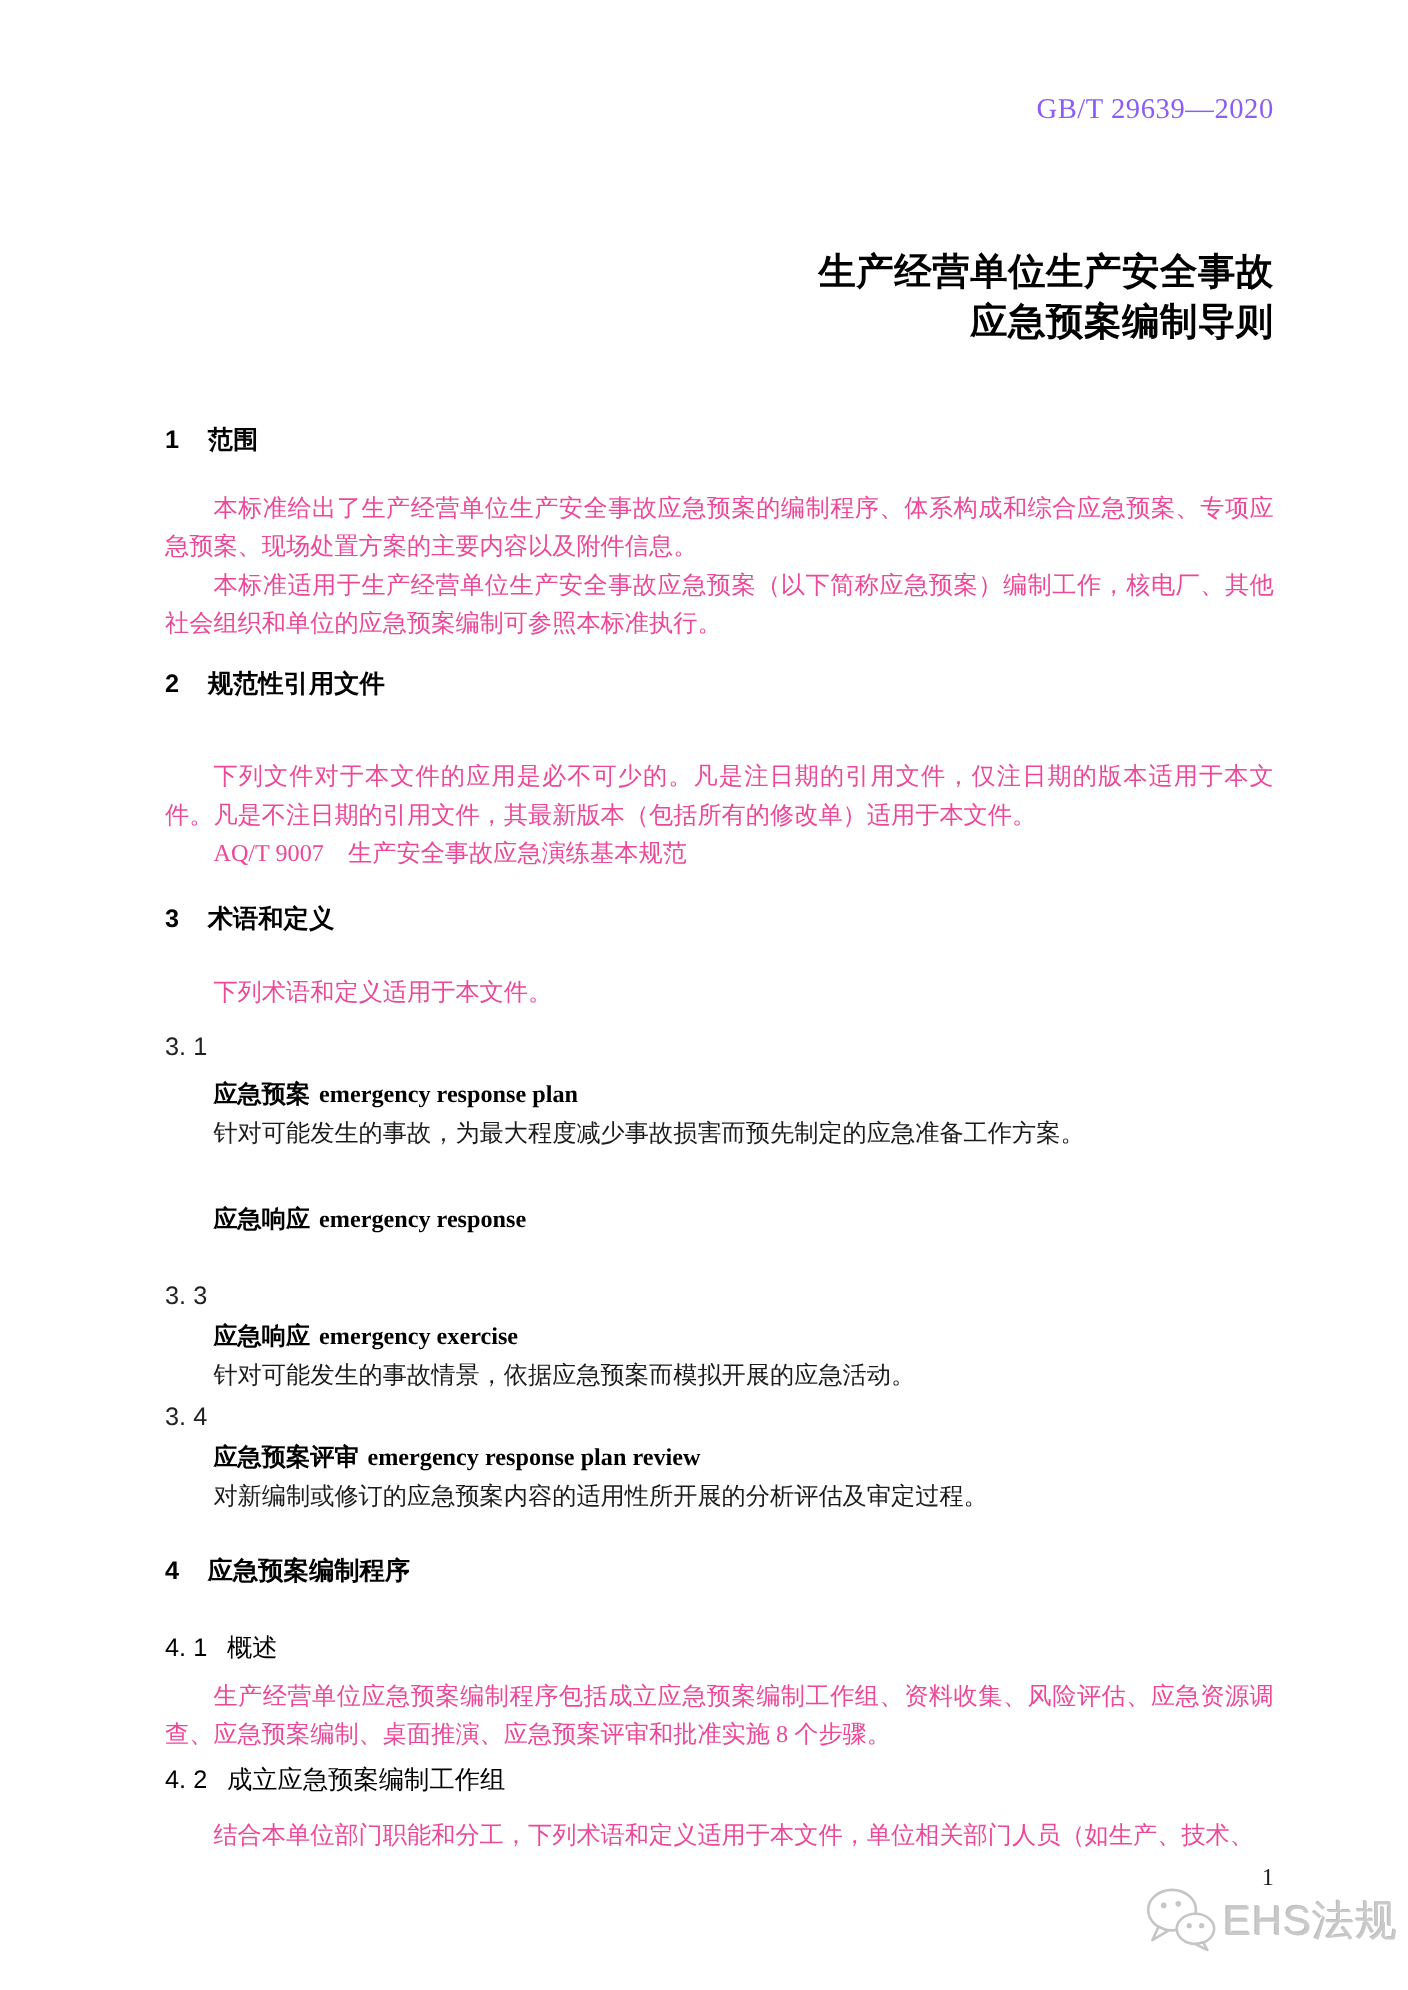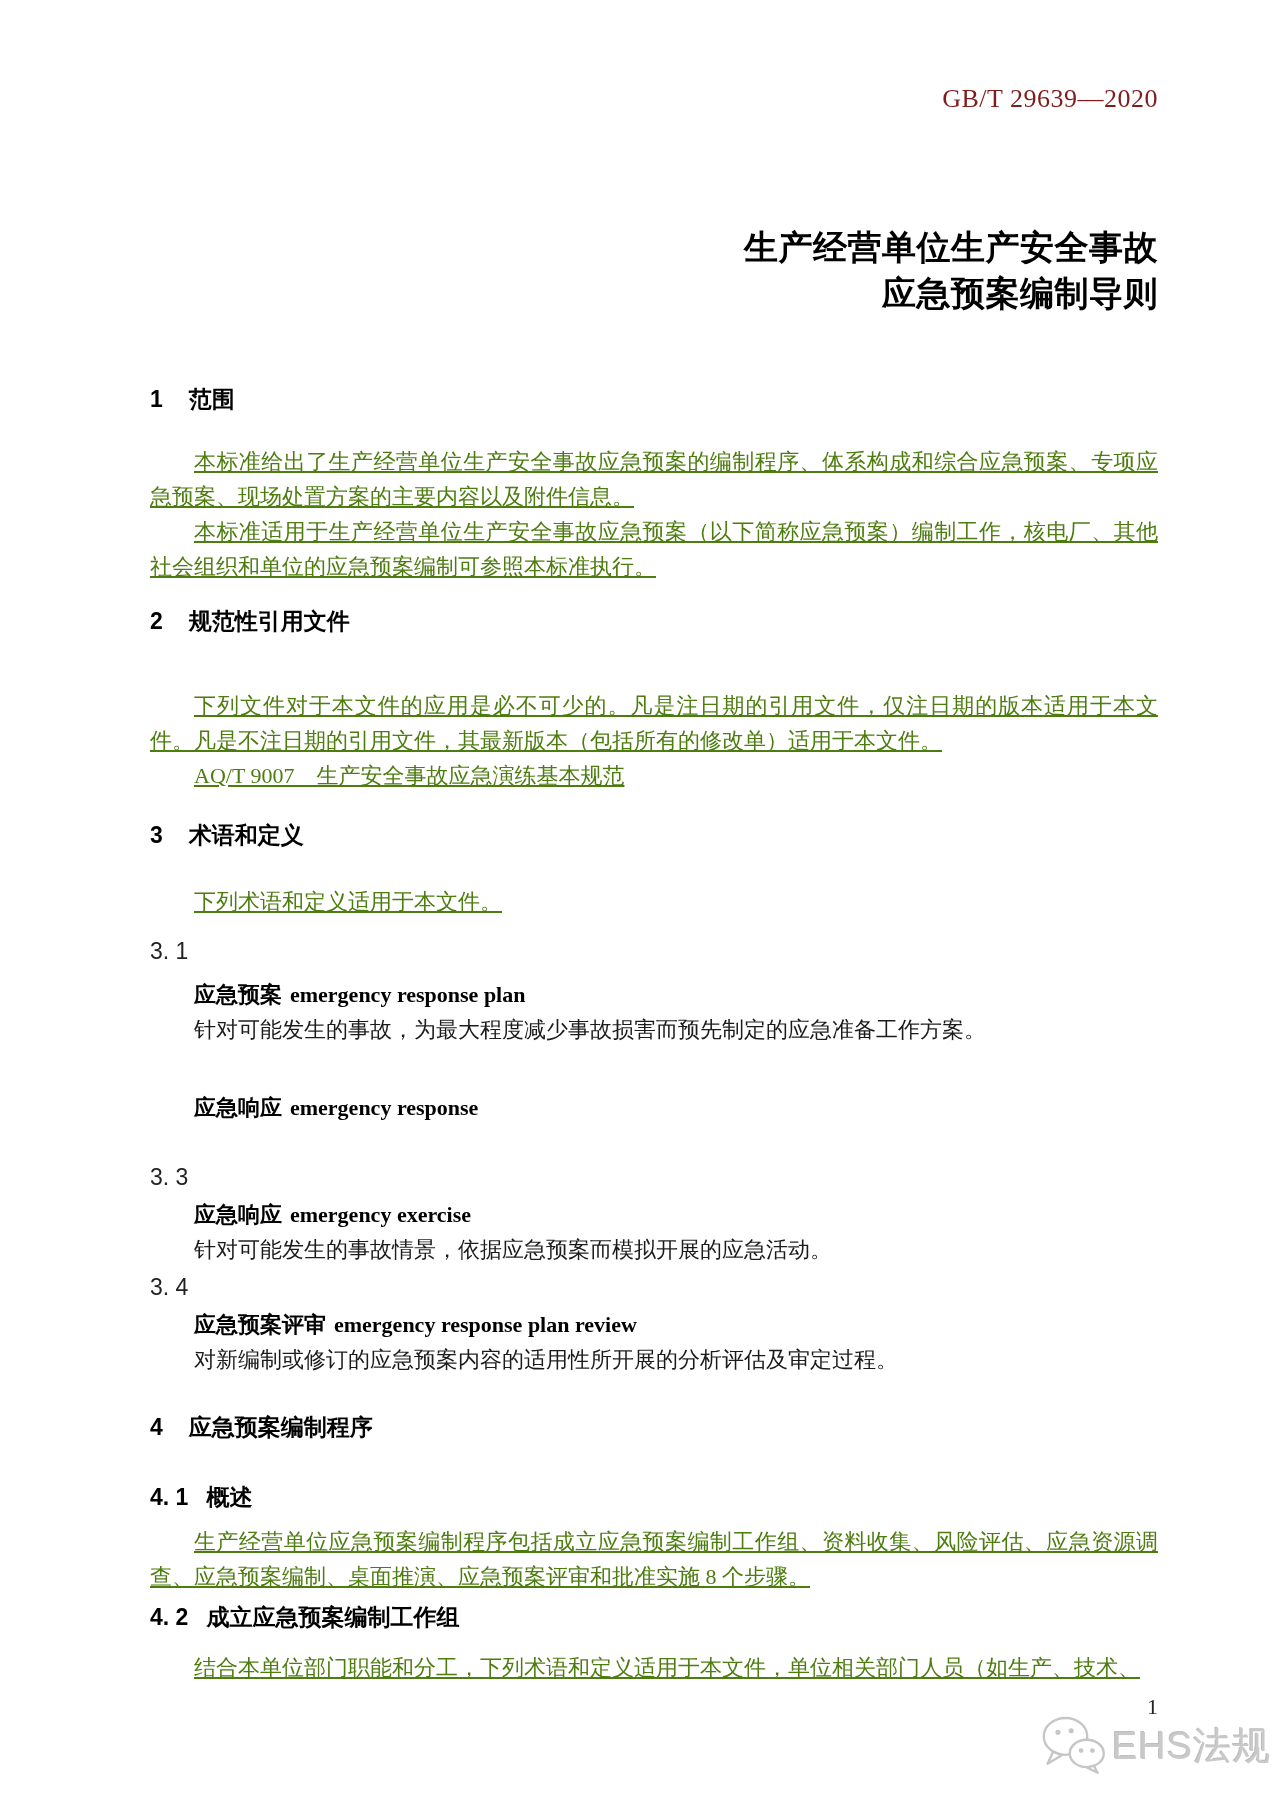--- a/index.html
+++ b/index.html
@@ -11,21 +11,21 @@
     overflow: hidden;
     font-family: "Liberation Serif", serif;
     color: #1b1b1b;
   }
   .abs { position: absolute; left: 150px; width: 1008px; }
 
   .header-code {
     top: 84px;
     text-align: right;
     font: 26px/30px "Liberation Serif", serif;
-    color: #7f1d1d;
+    color: #8b5cf6;
     letter-spacing: 0.5px;
   }
 
   .doc-title {
     top: 224px;
     text-align: right;
     font-family: "Liberation Sans", sans-serif;
     font-weight: 700;
     font-size: 34px;
     line-height: 46px;
@@ -37,32 +37,31 @@
     font-family: "Liberation Sans", sans-serif;
     font-weight: 700;
     font-size: 23px;
     line-height: 30px;
     color: #000;
   }
   .h1 .h-num { margin-right: 26px; }
 
   .h2s {
     font-family: "Liberation Sans", sans-serif;
-    font-weight: 700;
+    font-weight: 400;
     font-size: 23px;
     line-height: 30px;
     color: #000;
   }
   .h2s .h-num { margin-right: 18px; }
 
   .body-text {
     font: 22px/35px "Liberation Serif", serif;
-    color: #4d7c0f;
+    color: #ec4899;
     text-align: justify;
-    text-decoration: underline;
   }
   .para { margin: 0; text-indent: 2em; }
   .hang { margin: 0; padding-left: 44px; text-indent: 0; }
 
   .clause-num {
     font: 23px/30px "Liberation Sans", sans-serif;
     color: #222;
   }
 
   .term-line { padding-left: 44px; line-height: 30px; }

